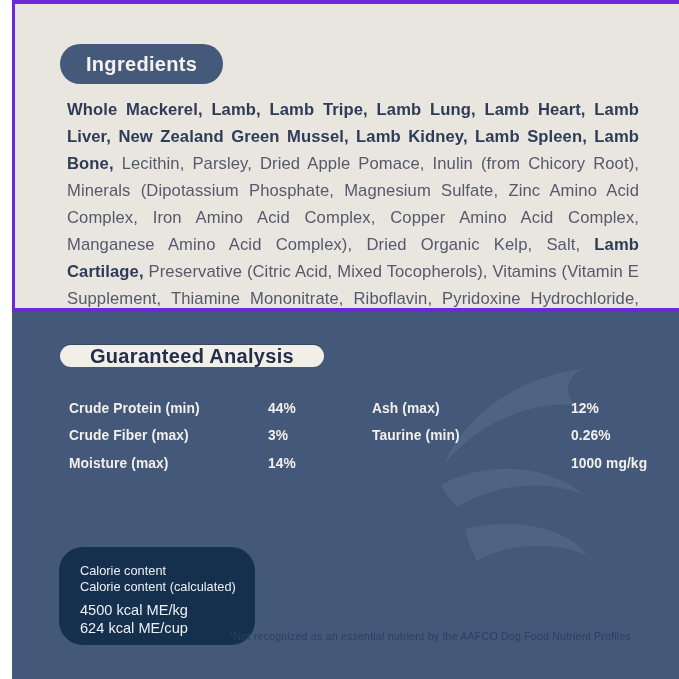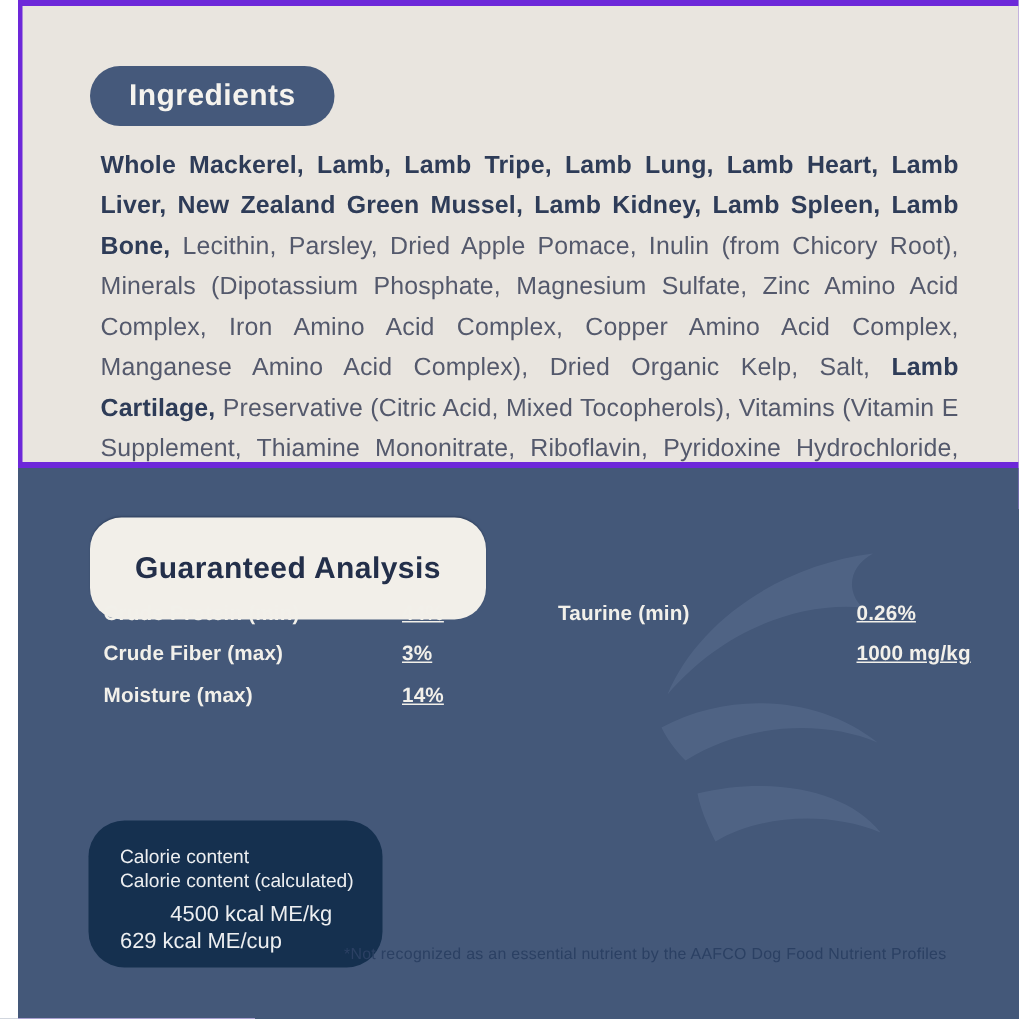--- a/index.html
+++ b/index.html
@@ -12,36 +12,36 @@
     font-weight:bold;font-size:20px;line-height:20px;padding:10px 26px;border-radius:21px;letter-spacing:.3px;}
   .ing-text{position:absolute;left:52px;top:92px;width:572px;margin:0;
     font-size:16.6px;line-height:27px;text-align:justify;color:#54596c;letter-spacing:.1px;}
   .ing-text .bold{color:#2e3c58;font-weight:bold;}
 
   
   .panel-blue{position:absolute;left:0;top:312px;right:0;height:367px;background:#445879;}
   .watermark{position:absolute;left:425px;top:55px;opacity:.5;}
   .watermark path{fill:#5b6f90;}
   .badge-cream{position:absolute;left:48px;top:33px;background:#f2efe9;color:#232f4a;
-    font-weight:bold;font-size:20px;line-height:20px;padding:24px 30px;border-radius:21px;
+    font-weight:bold;font-size:20px;line-height:20px;padding:1px 30px;border-radius:21px;
     letter-spacing:.3px;box-shadow:0 -1px 1px rgba(15,25,45,.28);}
 
   .ga-col{position:absolute;top:85px;}
   .ga-col-left{left:57px;width:300px;}
   .ga-col-right{left:360px;width:300px;}
   .ga-row{position:relative;height:27.4px;}
   .ga-label,.ga-value{position:absolute;top:4px;font-size:13.8px;font-weight:bold;color:#f2f0ea;letter-spacing:.1px;}
   .ga-label{left:0;}
-  .ga-value{left:199px;text-decoration:underline;}
+  .ga-value{left:199px;}
 
   .calorie-box{position:absolute;left:47px;top:235px;width:196px;height:98px;
     background:#15304f;border-radius:24px;color:#edeff1;box-sizing:border-box;padding:16px 0 0 21px;}
   .cal-line{margin:0;font-size:12.8px;line-height:16px;}
   .cal-value{margin:0;font-size:14.6px;line-height:17.5px;}
-  .cal-value.first{margin-top:7px;text-align:center;}
+  .cal-value.first{margin-top:7px;}
 
   .footnote{position:absolute;top:318px;right:60px;margin:0;font-size:10.6px;color:#2b4063;letter-spacing:.2px;}
 </style>
 </head>
 <body>
 
 <div class="page">
 
   <section class="panel-cream">
     <div class="badge-navy">
@@ -71,31 +71,35 @@
           <span class="ga-label">Crude Fiber (max)</span>
           <span class="ga-value">3%</span>
         </div>
         <div class="ga-row">
           <span class="ga-label">Moisture (max)</span>
           <span class="ga-value">14%</span>
         </div>
       </div>
     <div class="ga-col ga-col-right">
         <div class="ga-row">
+          <span class="ga-label">Ash (max)</span>
+          <span class="ga-value">12%</span>
+        </div>
+        <div class="ga-row">
           <span class="ga-label">Taurine (min)</span>
           <span class="ga-value">0.26%</span>
         </div>
         <div class="ga-row">
           <span class="ga-value">1000 mg/kg</span>
         </div>
       </div>
 
     <div class="calorie-box">
       <p class="cal-line">Calorie content</p>
       <p class="cal-line">Calorie content (calculated)</p>
       <p class="cal-value first">4500 kcal ME/kg</p>
-      <p class="cal-value">629 kcal ME/cup</p>
+      <p class="cal-value">624 kcal ME/cup</p>
     </div>
 
     <p class="footnote">*Not recognized as an essential nutrient by the AAFCO Dog Food Nutrient Profiles</p>
   </section>
 
 </div>
 
 </body></html>

